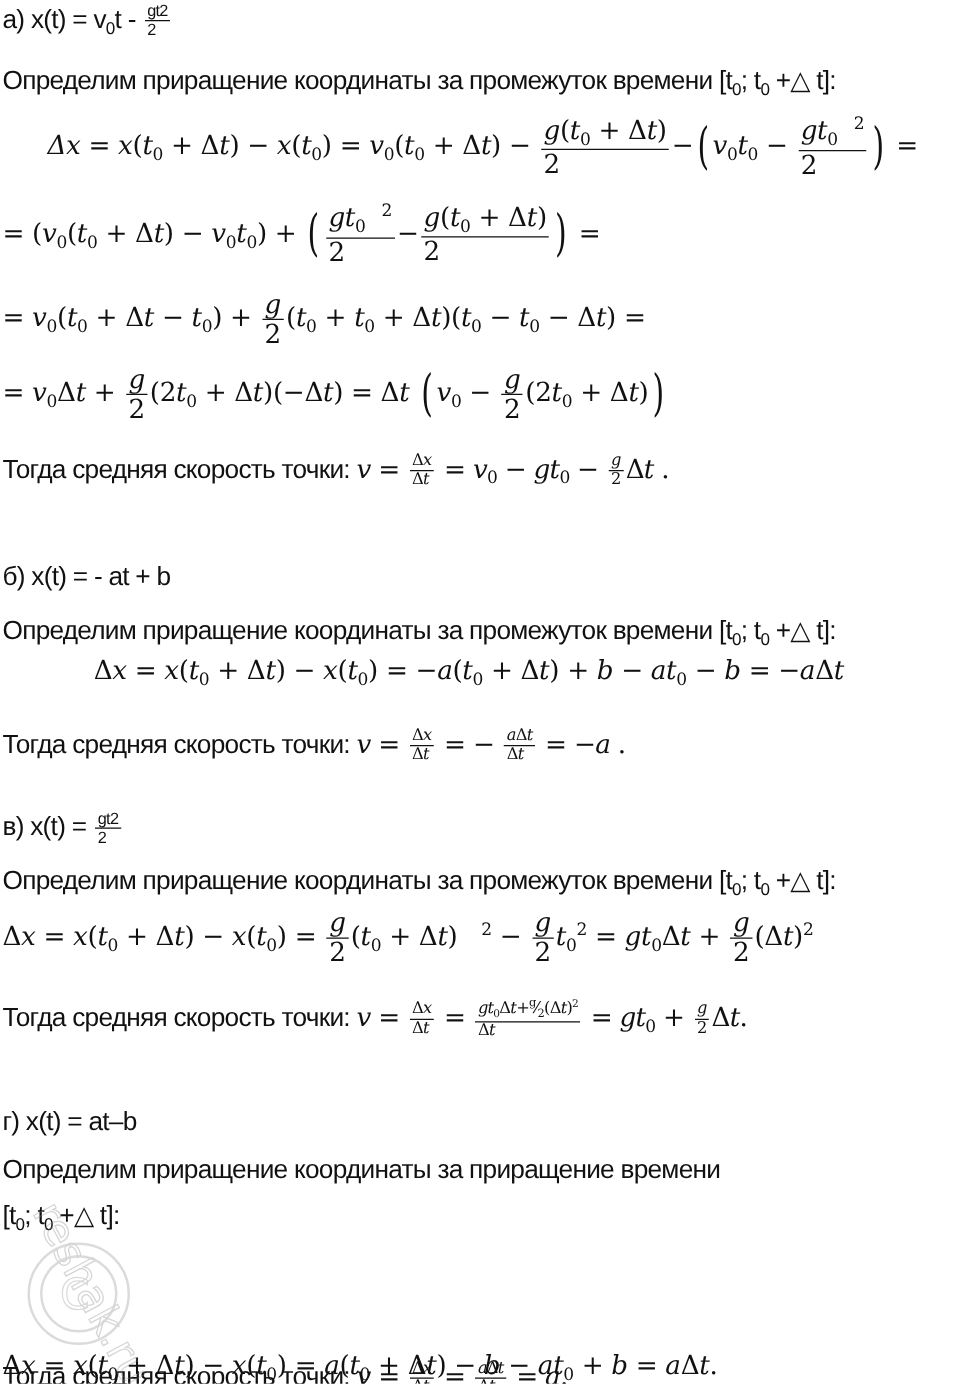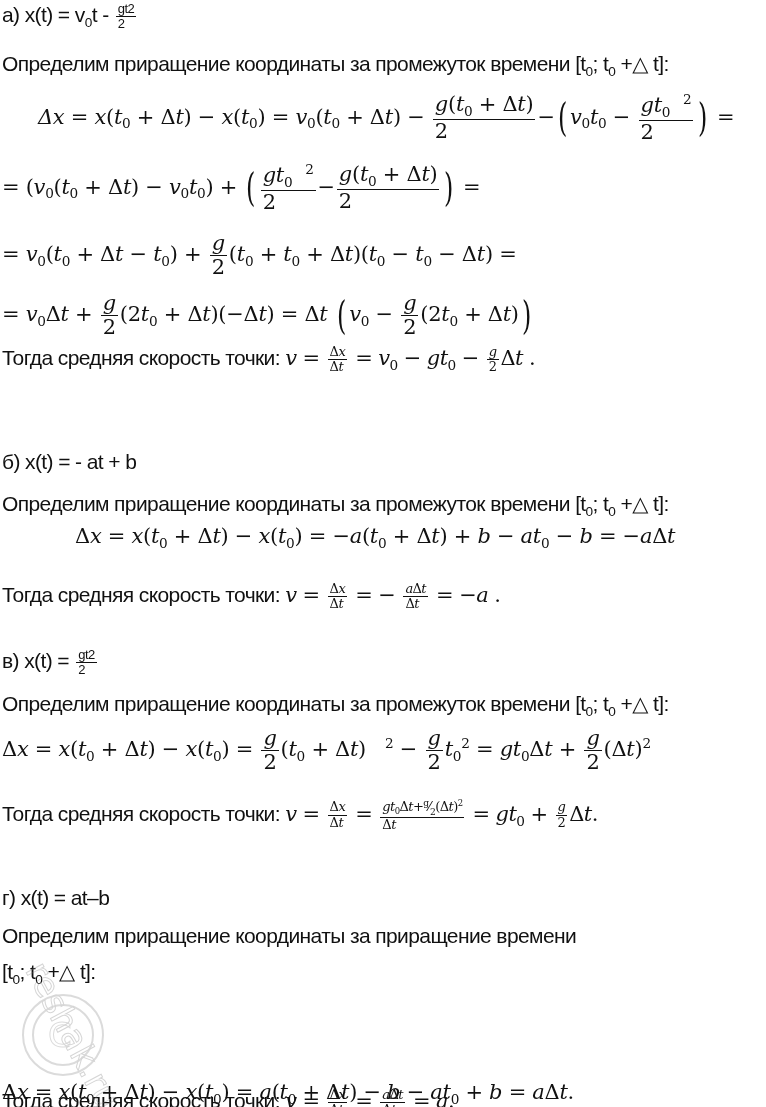--- a/index.html
+++ b/index.html
@@ -41,21 +41,21 @@
 </div>
 
 <div class="m" style="left:2px; top:232px;">
   = <i>v</i><span class="sub">0</span>(<i>t</i><span class="sub">0</span> + Δ<i>t</i> − <i>t</i><span class="sub">0</span>) + <span class="frac"><span class="num"><i>g</i></span><span>2</span></span>(<i>t</i><span class="sub">0</span> + <i>t</i><span class="sub">0</span> + Δ<i>t</i>)(<i>t</i><span class="sub">0</span> − <i>t</i><span class="sub">0</span> − Δ<i>t</i>) =
 </div>
 
 <div class="m" style="left:2px; top:292px;">
   = <i>v</i><span class="sub">0</span>Δ<i>t</i> + <span class="frac"><span class="num"><i>g</i></span><span>2</span></span>(2<i>t</i><span class="sub">0</span> + Δ<i>t</i>)(−Δ<i>t</i>) = Δ<i>t</i> <span class="big">(</span><i>v</i><span class="sub">0</span> − <span class="frac"><span class="num"><i>g</i></span><span>2</span></span>(2<i>t</i><span class="sub">0</span> + Δ<i>t</i>)<span class="big">)</span>
 </div>
 
-<div class="line" style="top:345px;">
+<div class="line" style="top:362px;">
   <span>Тогда средняя скорость точки: </span><span style="font-family:'DejaVu Serif',serif;"><i>v</i> = <span class="frac small"><span class="num">Δ<i>x</i></span><span>Δ<i>t</i></span></span> = <i>v</i><span class="sub">0</span> − <i>gt</i><span class="sub">0</span> − <span class="frac small"><span class="num"><i>g</i></span><span>2</span></span>Δ<i>t</i> .</span>
 </div>
 
 <div class="line" style="top:450px;">б) x(t) = - at + b</div>
 
 <div class="line" style="top:492px;">
   <span>Определим приращение координаты за промежуток времени [t</span><span class="sub">0</span><span>; t</span><span class="sub">0</span><span> +△ t]:</span>
 </div>
 
 <div class="m" style="left:75px; top:524px;">

